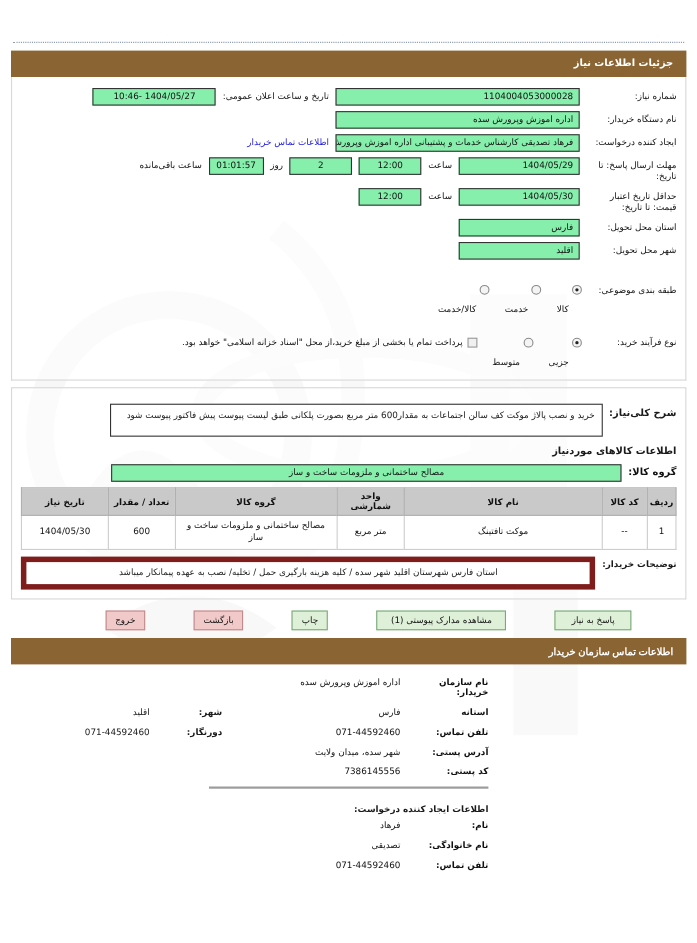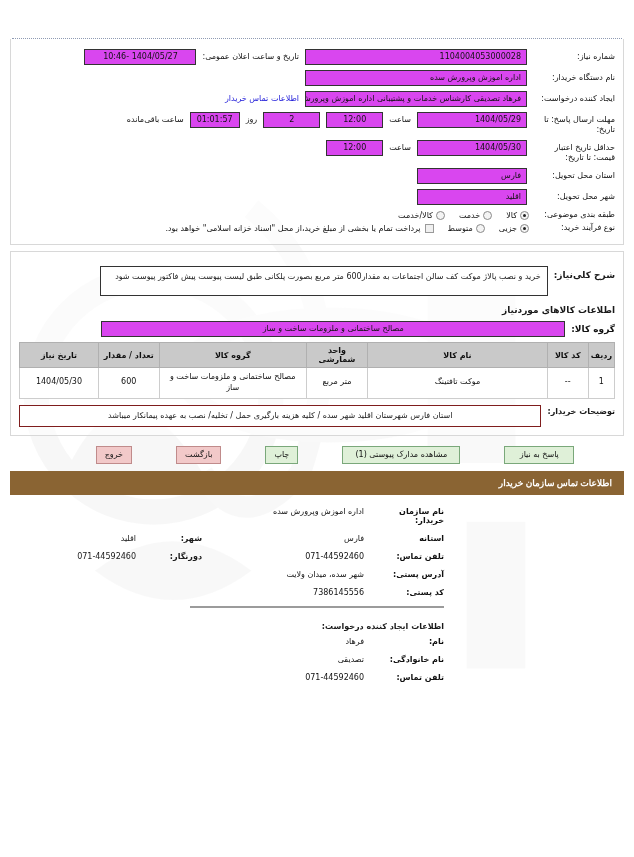--- a/index.html
+++ b/index.html
@@ -76,21 +76,21 @@
     text-align: right;
     padding-top: 3px;
     flex: 0 0 auto;
     line-height: 1.25;
   }
   .lbl-w {
     width: 82px;
   }
   .fld {
     border: 1px solid #333;
-    background: #d946ef;
+    background: #86efac;
     height: 16px;
     line-height: 14px;
     padding: 0 5px;
     font-size: 8px;
     text-align: right;
     color: #111;
     display: inline-block;
     white-space: nowrap;
     overflow: hidden;
   }
@@ -142,21 +142,21 @@
     flex: 0 0 auto;
   }
   .radio.on::after {
     content: "";
     position: absolute;
     top: 2px; left: 2px;
     width: 3px; height: 3px;
     border-radius: 50%;
     background: #222;
   }
-  .radio-lbl { font-size: 8px; color: #111; }
+  .radio-lbl { font-size: 8px; color: #111; margin-top: 36px; }
 
   .checkbox {
     width: 9px; height: 9px;
     border: 1px solid #9a9a9a;
     background: #f0f0f0;
     display: inline-block;
     flex: 0 0 auto;
   }
   .note-txt { font-size: 8px; color: #111; }
 
@@ -229,21 +229,21 @@
   .notes-lbl {
     font-size: 8px;
     font-weight: bold;
     white-space: nowrap;
     text-align: right;
     padding-top: 2px;
     line-height: 1.25;
     flex: 0 0 auto;
   }
   .notes-box {
-    border: 1px solid #7f1d1d;
+    border: 5px solid #7f1d1d;
     background: #fff;
     flex: 1 1 auto;
     min-height: 20px;
     padding: 4px 6px;
     font-size: 8px;
     line-height: 1.5;
     text-align: center;
   }
 
   
@@ -337,20 +337,23 @@
       <path d="M470 380 l60 0 l0 150 l-60 0 z" fill="#ededed"></path>
       <path d="M90 430 q80 -60 160 0 q-80 60 -160 0 z" fill="#ebebeb"></path>
     </g>
   </svg>
 </div>
 
 <div class="page">
 
   <div class="top-rule"></div>
 
+  <div class="section-bar">
+    <span>جزئیات اطلاعات نیاز</span>
+  </div>
 
   <div class="card">
 
     <div class="frow">
       <div class="lbl lbl-w">شماره نیاز:</div>
       <div class="fld w-big num">1104004053000028</div>
       <div class="inline-lbl">تاریخ و ساعت اعلان عمومی:</div>
       <div class="fld w-date center">1404/05/27 -10:46</div>
     </div>
 

